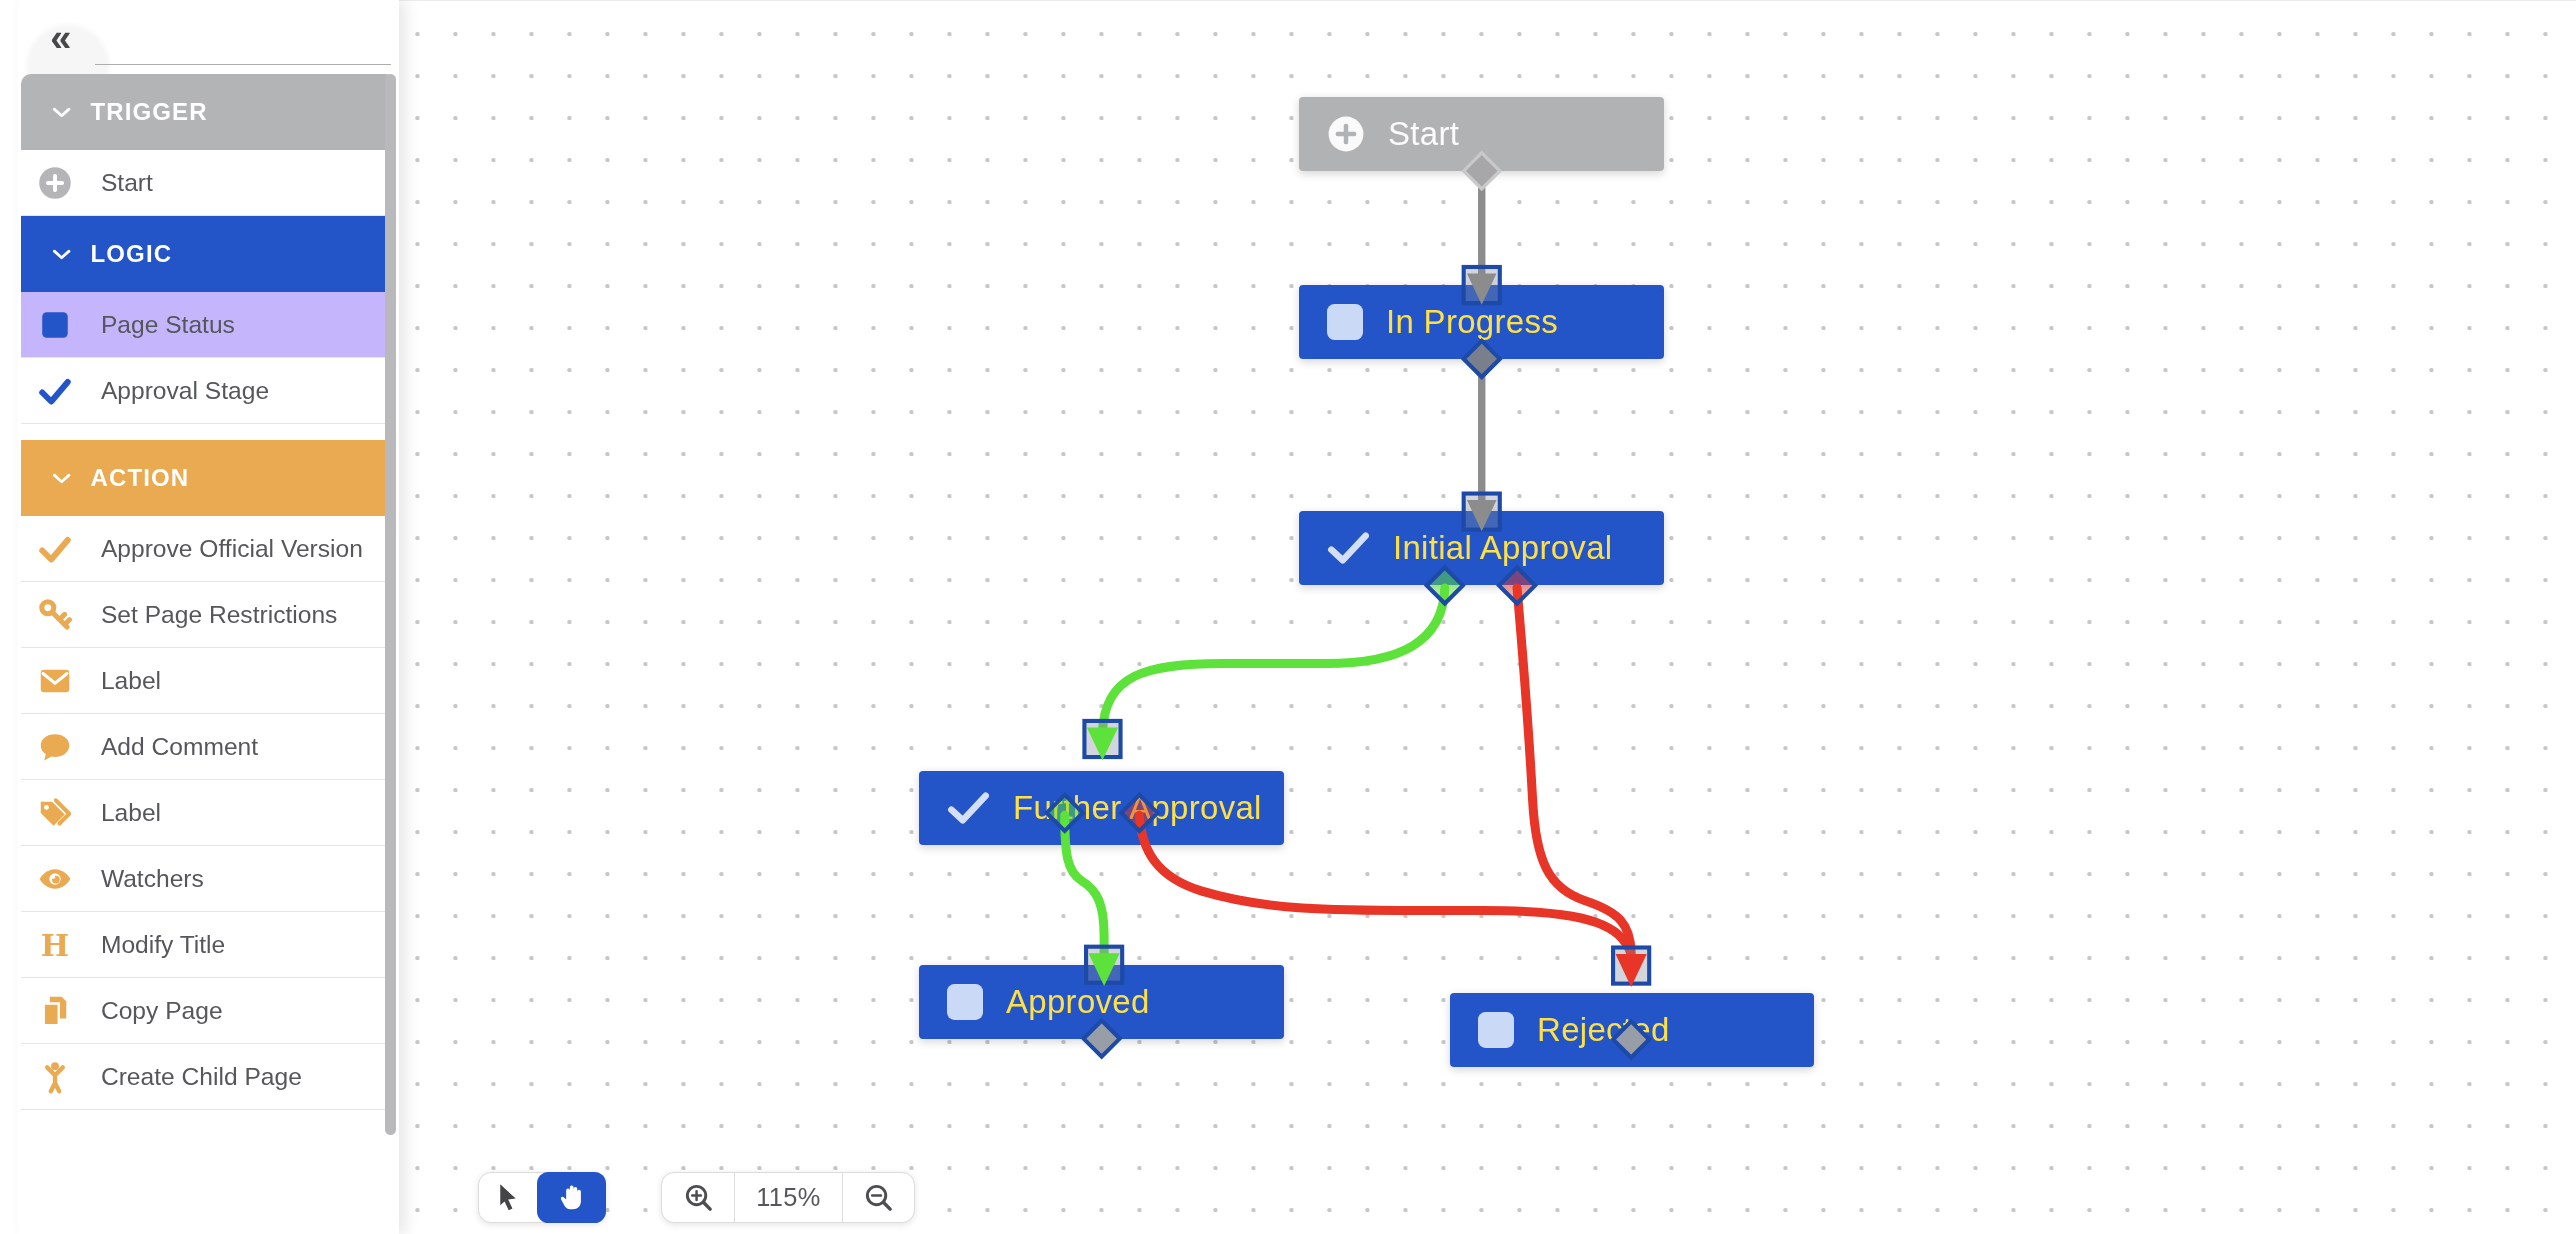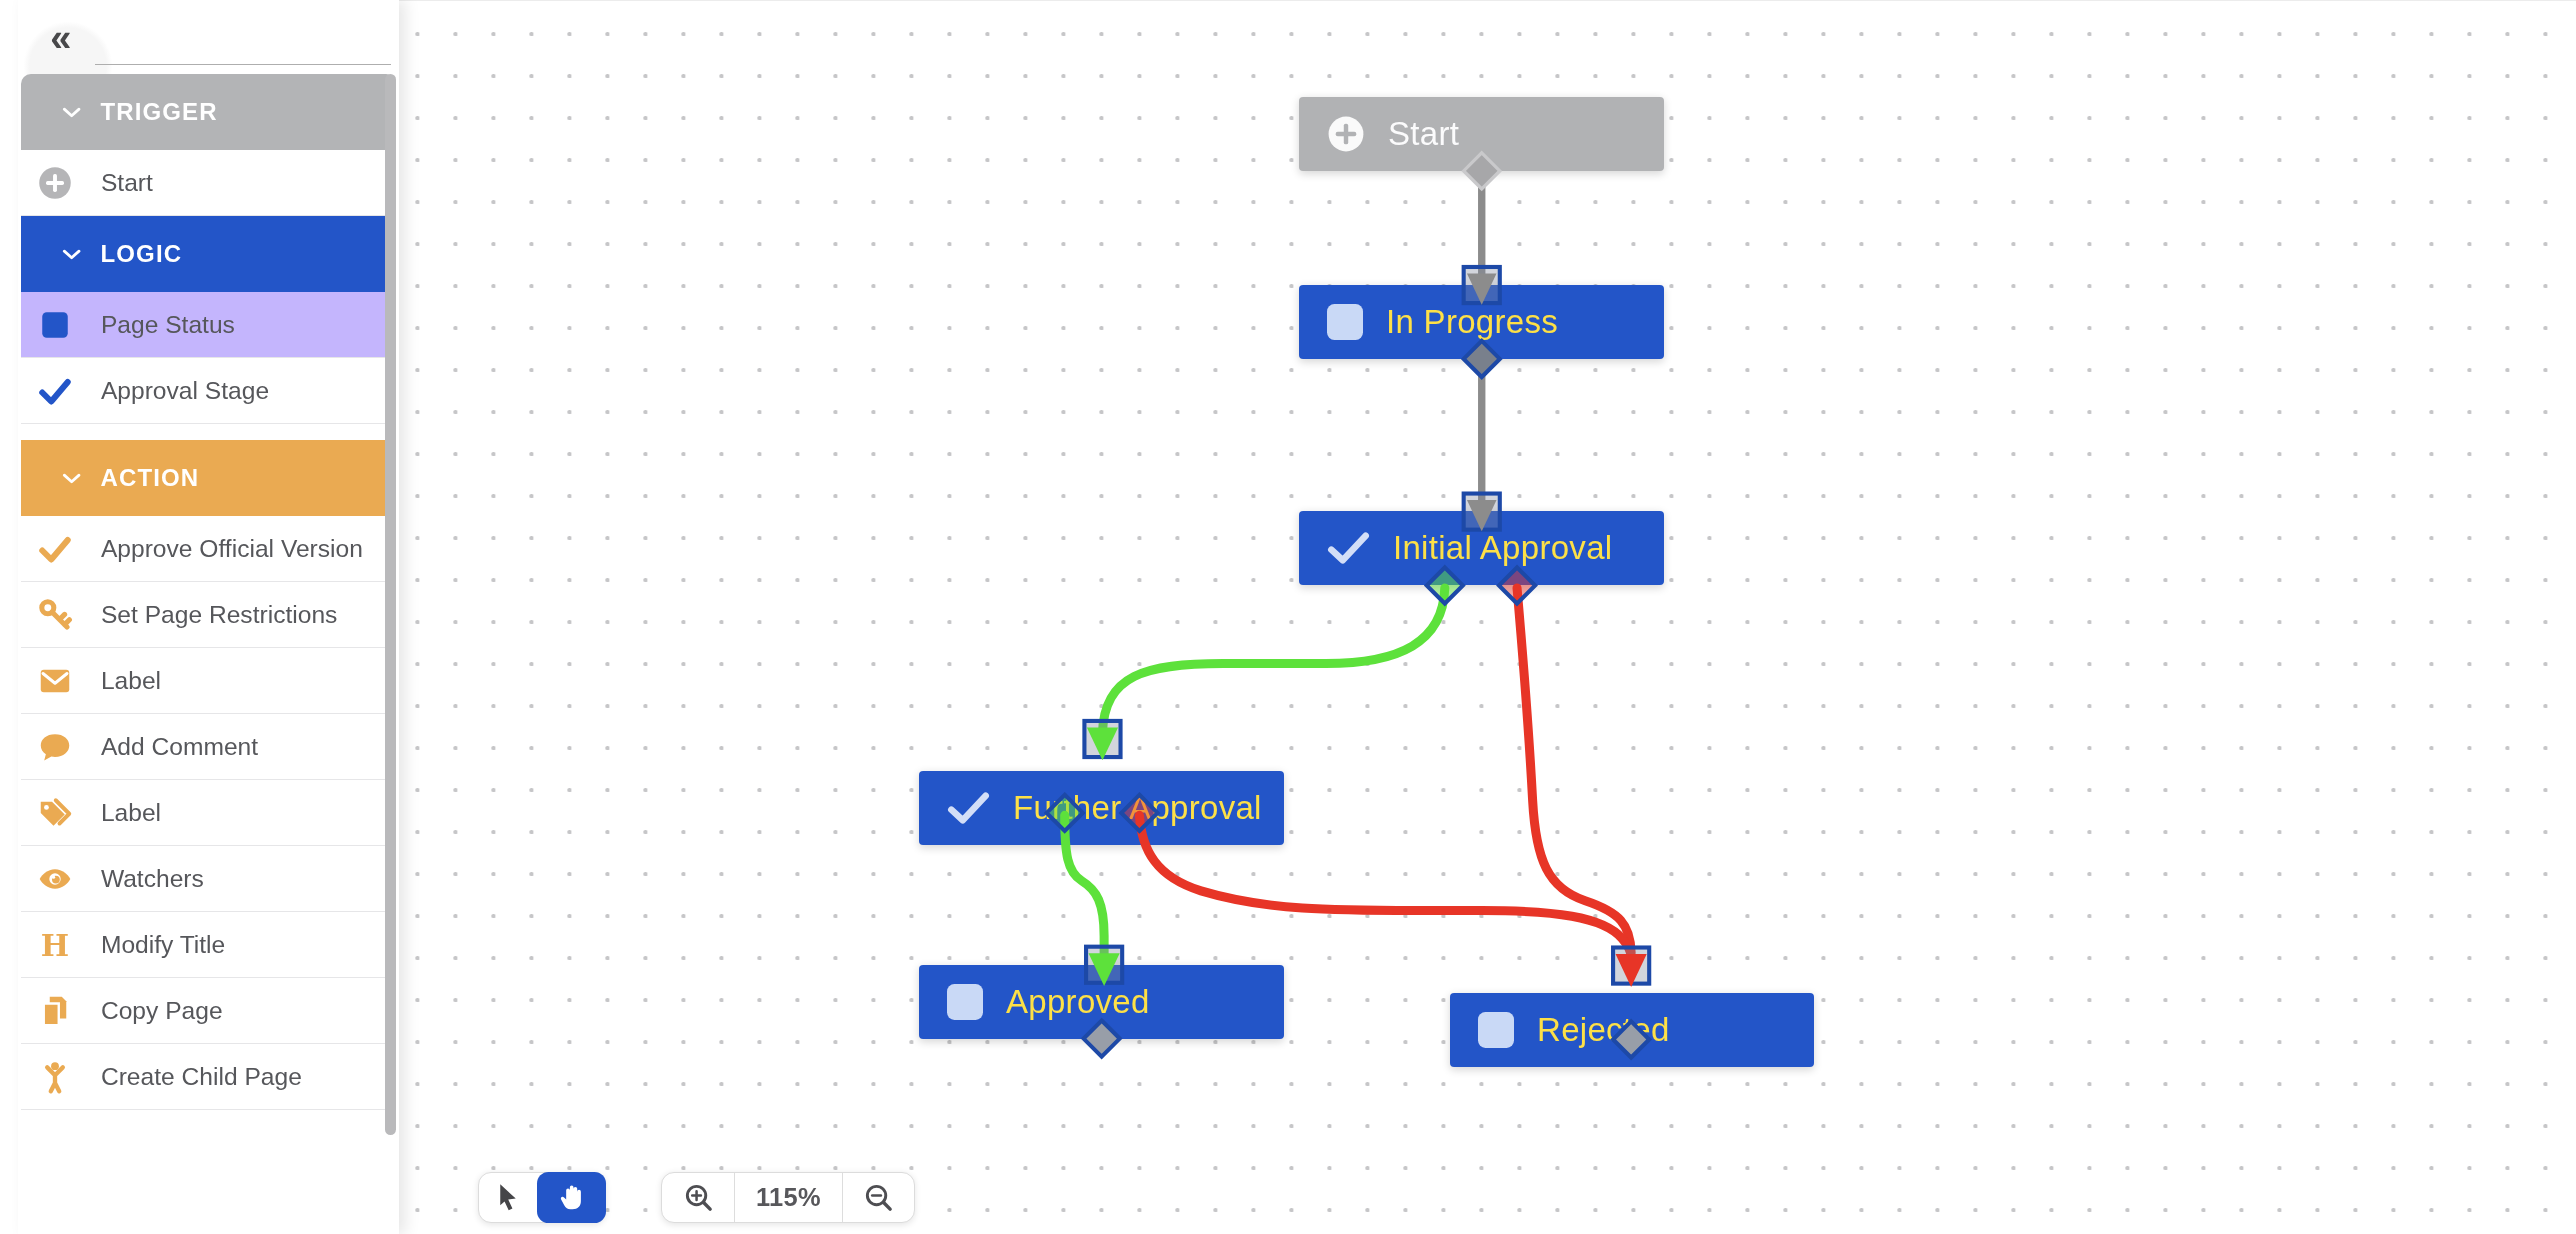--- a/index.html
+++ b/index.html
@@ -54,21 +54,21 @@
   }
   .collapse-halo{position:absolute;left:4.9px;top:21.3px;width:90px;height:90px;border-radius:50%;
     background:radial-gradient(circle,#f6f6f6 60%,rgba(246,246,246,0) 70%);z-index:-1;}
   .search{
     position:absolute;left:77px;top:28px;width:289px;height:36px;
     border:none;border-bottom:1.6px solid #aeaeae;outline:none;background:transparent;
     font-size:24.6px;color:#4a4a4c;padding:0 3.3px;
   }
   .sections{position:absolute;top:74px;left:3.3px;right:3.3px;}
   .sec-header{
-    height:76px;display:flex;align-items:center;padding-left:40px;box-sizing:border-box;
+    height:76px;display:flex;align-items:center;padding-left:30px;box-sizing:border-box;
     color:#ffffff;font-size:24px;font-weight:600;letter-spacing:1.1px;
   }
   .sec-header .chev{margin-right:18px;display:flex;}
   .sec-trigger{background:#b3b4b6;border-radius:9.9px 9.9px 0 0;}
   .sec-logic{background:#2355c8;}
   .sec-action{background:#eaaa52;margin-top:16px;}
   .row{
     height:66px;display:flex;align-items:center;padding-left:15.6px;box-sizing:border-box;
     background:#ffffff;border-bottom:1.6px solid #e6e6e8;cursor:pointer;
   }
@@ -82,21 +82,21 @@
 
   
   .toolgroup{
     position:absolute;display:flex;height:51px;background:#ffffff;border-radius:13px;
     border:0.8px solid #dcdcdc;box-shadow:0 1.6px 6.6px rgba(0,0,0,.10);z-index:40;box-sizing:border-box;
   }
   .tg-tools{left:478px;top:1172px;width:128px;}
   .tool-btn{flex:1;display:flex;align-items:center;justify-content:center;border:none;background:transparent;cursor:pointer;padding:0;}
   .tool-btn.active{background:#2355c8;border-radius:11.5px;margin:-0.8px;flex:0 0 69px;}
   .tg-zoom{left:661px;top:1172px;width:254px;}
-  .zoom-cell{display:flex;align-items:center;justify-content:center;border:none;background:transparent;cursor:pointer;padding:0;font-weight:bold;}
+  .zoom-cell{display:flex;align-items:center;justify-content:center;border:none;background:transparent;cursor:pointer;padding:0;}
   .zc-in{flex:0 0 72px;}
   .zc-level{flex:0 0 107px;border-left:1.6px solid #dddddd;border-right:1.6px solid #dddddd;
     font-size:25.4px;color:#57575b;letter-spacing:0.4px;}
   .zc-out{flex:1;}
 </style>
 </head>
 <body>
 
 <div class="canvas"></div>
 

